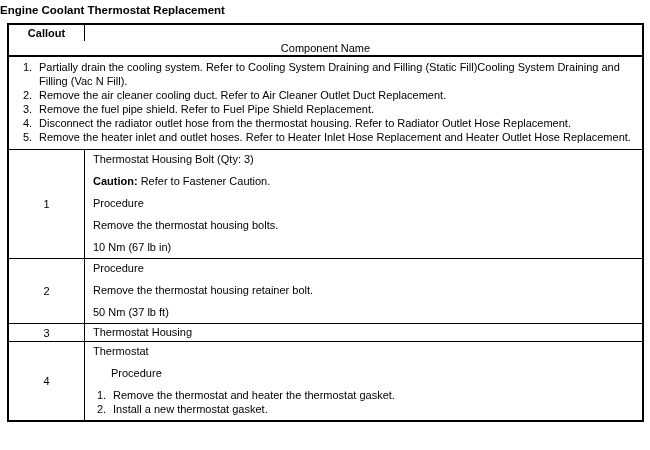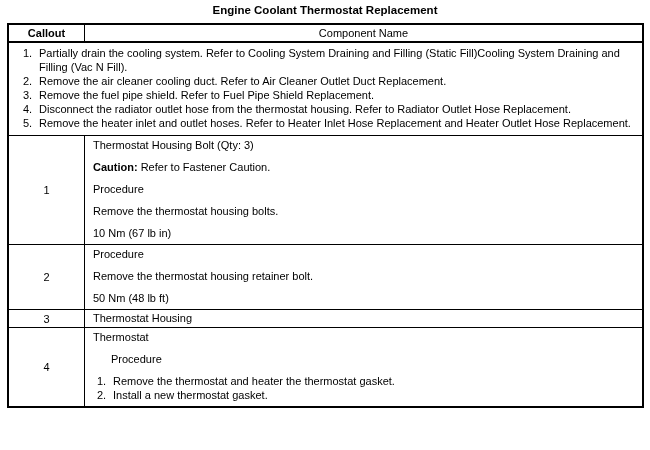--- a/index.html
+++ b/index.html
@@ -4,30 +4,30 @@
 <style>
   * { box-sizing: border-box; }
   html, body { margin: 0; padding: 0; background: #fff; }
   body {
     width: 650px; height: 450px;
     font-family: "Liberation Sans", "DejaVu Sans", sans-serif;
     font-size: 11px; color: #000; line-height: 14px;
     overflow: hidden;
   }
   .doc-title {
-    font-weight: bold; text-align: center;
+    font-weight: bold; text-align: left;
     font-size: 11.5px; padding-top: 3px;
   }
   .doc-table {
     margin: 6px 6px 0 7px;
     border: 2px solid #000;
   }
   .row { display: flex; }
   .row + .row { border-top: 1px solid #000; }
-  .header-row { border-bottom: 1px solid #000; }
+  .header-row { border-bottom: 1px solid #000; flex-direction: column; }
   .callout-cell {
     width: 76px; min-width: 76px;
     border-right: 1px solid #000;
     display: flex; align-items: center; justify-content: center;
   }
   .header-row .callout-cell { font-weight: bold; height: 16px; }
   .component-cell { flex: 1; padding: 2px 8px 4px; }
   .header-row .component-cell {
     display: flex; align-items: center; justify-content: center;
     font-weight: normal; padding: 0;
@@ -92,21 +92,21 @@
         <p class="para">Remove the thermostat housing bolts.</p>
         <p class="para bold">10 Nm (67 lb in)</p>
       </div>
     </div>
 
     <div class="row">
       <div class="callout-cell">2</div>
       <div class="component-cell">
         <p class="para bold">Procedure</p>
         <p class="para">Remove the thermostat housing retainer bolt.</p>
-        <p class="para bold">50 Nm (48 lb ft)</p>
+        <p class="para bold">50 Nm (37 lb ft)</p>
       </div>
     </div>
 
     <div class="row">
       <div class="callout-cell">3</div>
       <div class="component-cell compact">
         <p class="para">Thermostat Housing</p>
       </div>
     </div>
 

